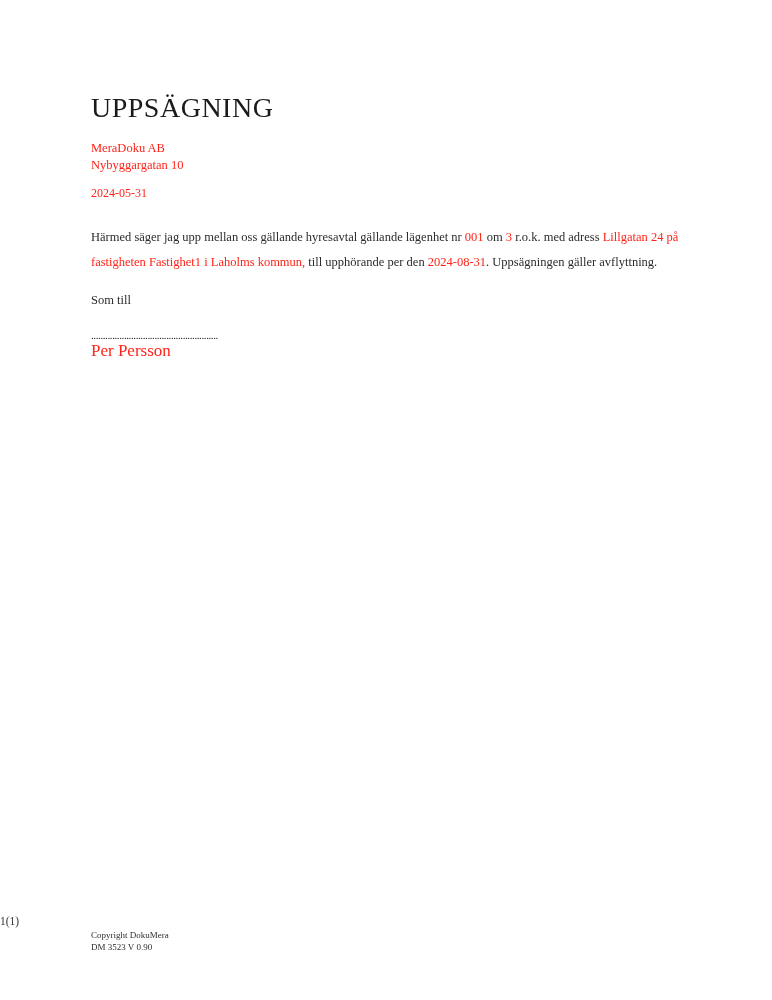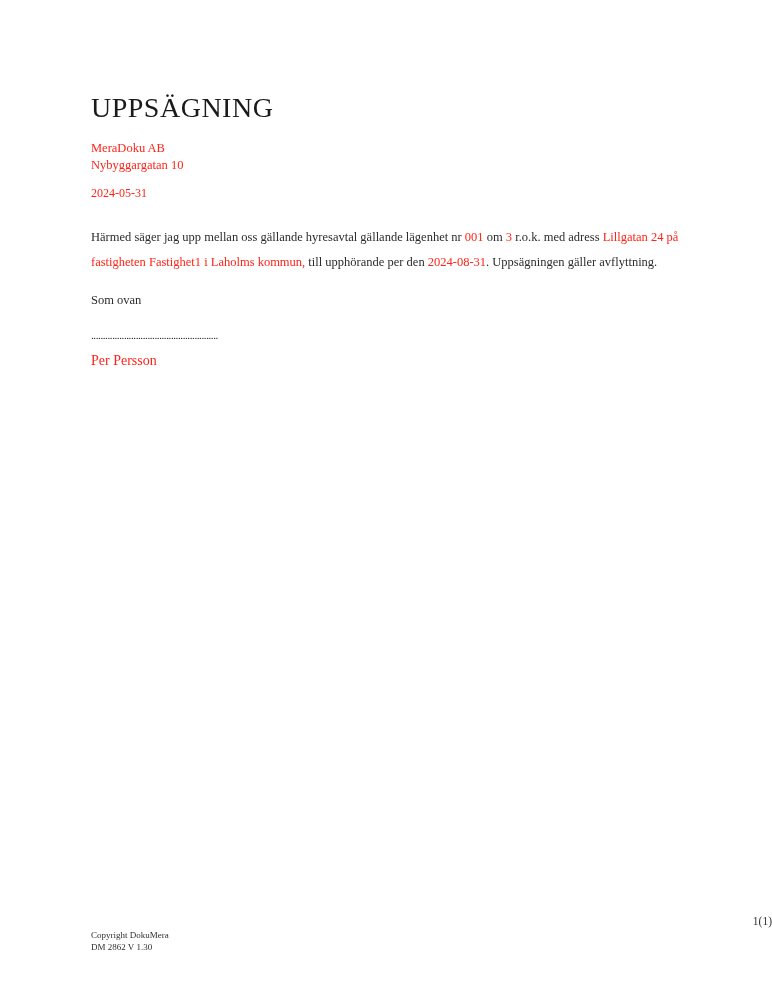--- a/index.html
+++ b/index.html
@@ -58,31 +58,31 @@
     color: var(--text);
   }
   .signature-dots {
     margin-top: 20px;
     font-size: 11px;
     letter-spacing: -0.4px;
     color: #222222;
     line-height: 13px;
   }
   .signature-name {
-    margin-top: 10px;
-    font-size: 14px;
+    margin-top: 0;
+    font-size: 17px;
     line-height: 17px;
     color: var(--red);
   }
   .page-number {
     position: absolute;
     top: 915px;
     left: 0;
     width: 100%;
-    text-align: right;
+    text-align: left;
     font-size: 11.5px;
     color: #333333;
   }
   .footer-meta {
     position: absolute;
     left: 91px;
     top: 930px;
     font-size: 9px;
     line-height: 11.5px;
     color: #2e2e2e;
@@ -98,27 +98,27 @@
 
     <div class="sender-block">
       <div>MeraDoku AB</div>
       <div>Nybyggargatan 10</div>
     </div>
 
     <div class="doc-date">2024-05-31</div>
 
     <p class="body-paragraph"><span>Härmed säger jag upp mellan oss gällande hyresavtal gällande lägenhet nr </span><span class="red">001</span><span> om </span><span class="red">3</span><span> r.o.k. med adress </span><span class="red">Lillgatan 24 på fastigheten Fastighet1 i Laholms kommun,</span><span> till upphörande per den </span><span class="red">2024-08-31</span><span>. Uppsägningen gäller avflyttning.</span></p>
 
-    <div class="closing">Som ovan</div>
+    <div class="closing">Som till</div>
 
     <div class="signature-dots">......................................................</div>
 
     <div class="signature-name">Per Persson</div>
 
   </div>
 
   <div class="page-number">1(1)</div>
 
   <div class="footer-meta">
     <div>Copyright DokuMera</div>
-    <div>DM 2862 V 1.30</div>
+    <div>DM 3523 V 0.90</div>
   </div>
 </div>
 
 </body></html>

